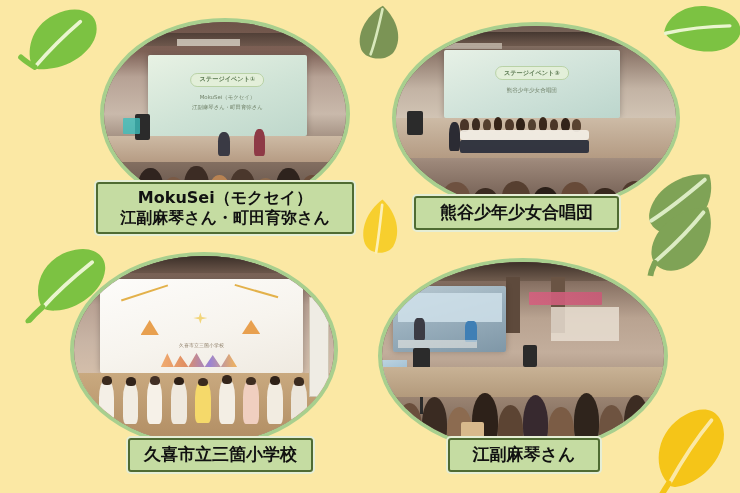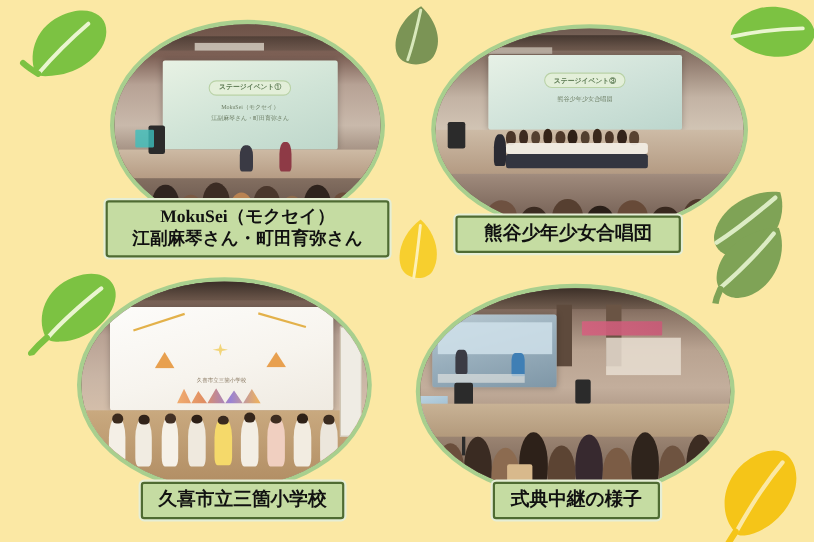--- a/index.html
+++ b/index.html
@@ -11,21 +11,20 @@
     height: 493px;
     overflow: hidden;
     font-family: "DejaVu Sans", "Liberation Sans", sans-serif;
   }
   #poster {
     position: relative;
     width: 740px;
     height: 493px;
     background: #fbe8a4;
     overflow: hidden;
-    font-family: Liberation Serif, serif;
   }
 
   
   .leaf {
     position: absolute;
     pointer-events: none;
   }
   .leaf svg { display: block; width: 100%; height: 100%; }
 
   
@@ -371,16 +370,16 @@
           <div class="head" style="left:82%;top:32%;width:8%;height:56%;background:#3c2c22;"></div>
           <div class="head" style="left:90%;top:44%;width:9%;height:48%;background:#87654b;"></div>
         </div>
 
         <div style="position:absolute;left:28%;bottom:6%;width:8%;height:9%;background:#d8b98c;border-radius:2px;"></div>
       </div>
     </div>
   </div>
 
   <div class="caption" style="left:448px; top:438px; width:152px; font-size:17px;">
-    <span class="line">式典中継の様子</span>
+    <span class="line">江副麻琴さん</span>
   </div>
 
 </div>
 
 </body></html>

